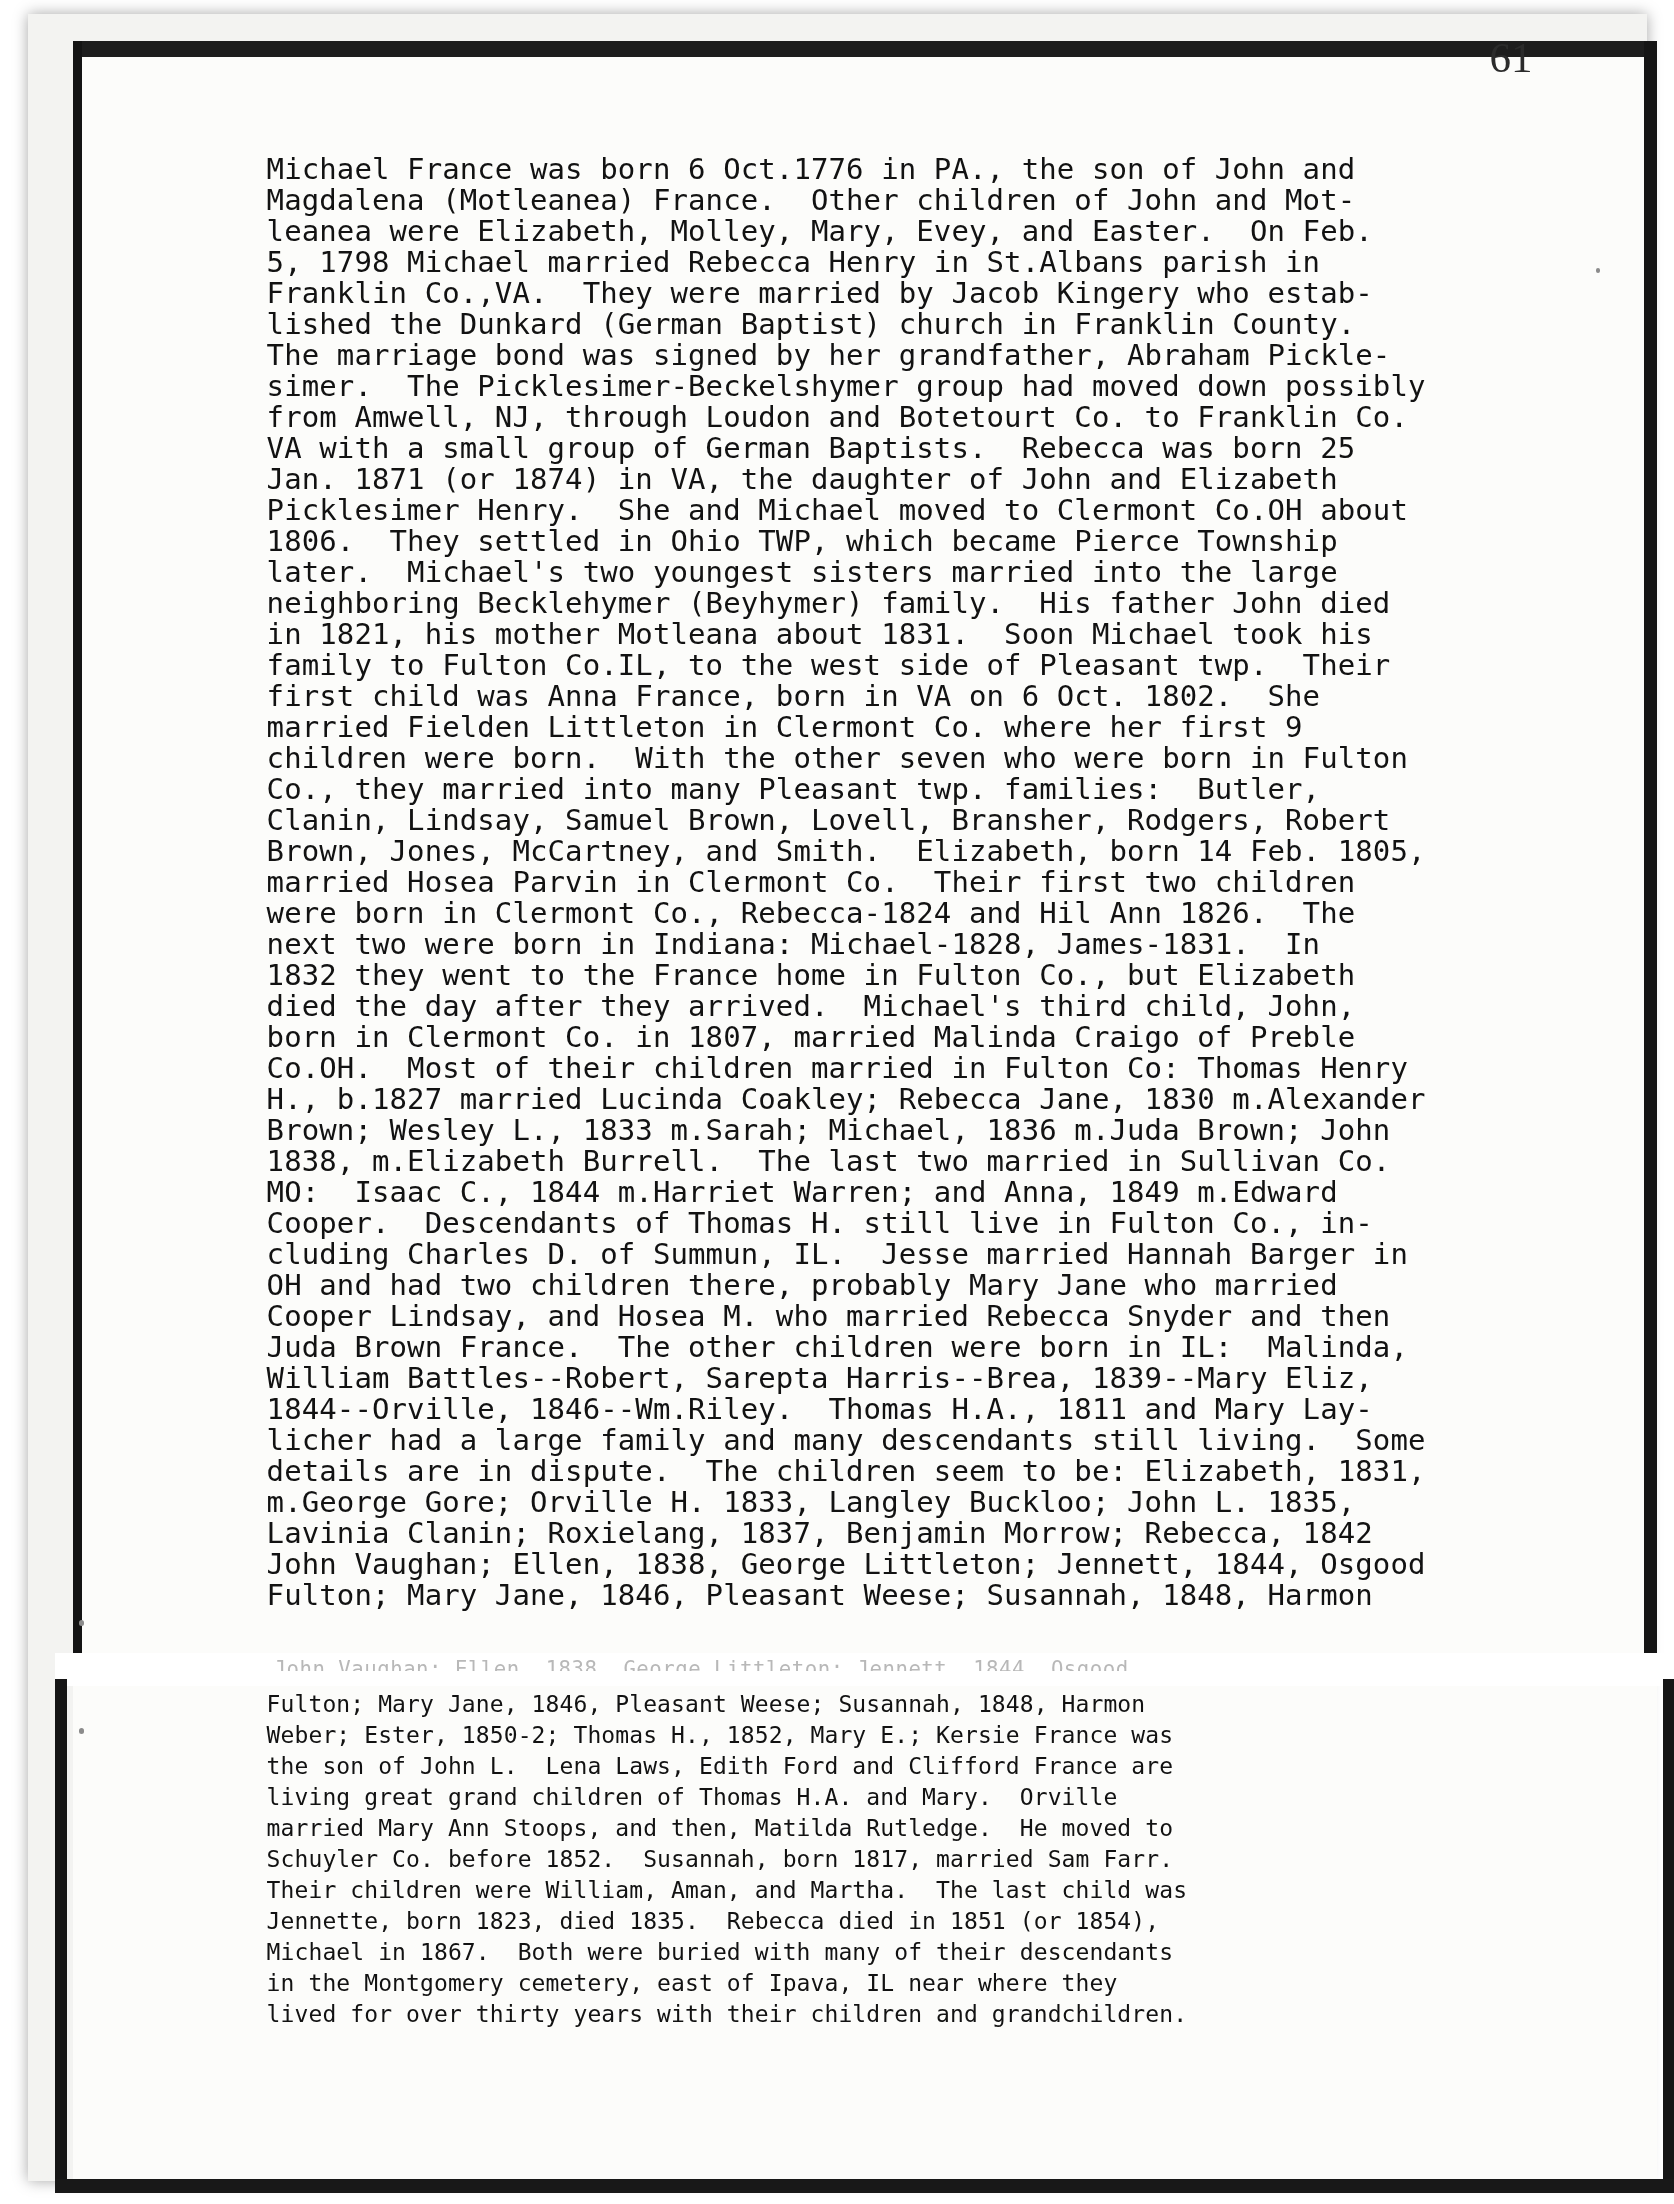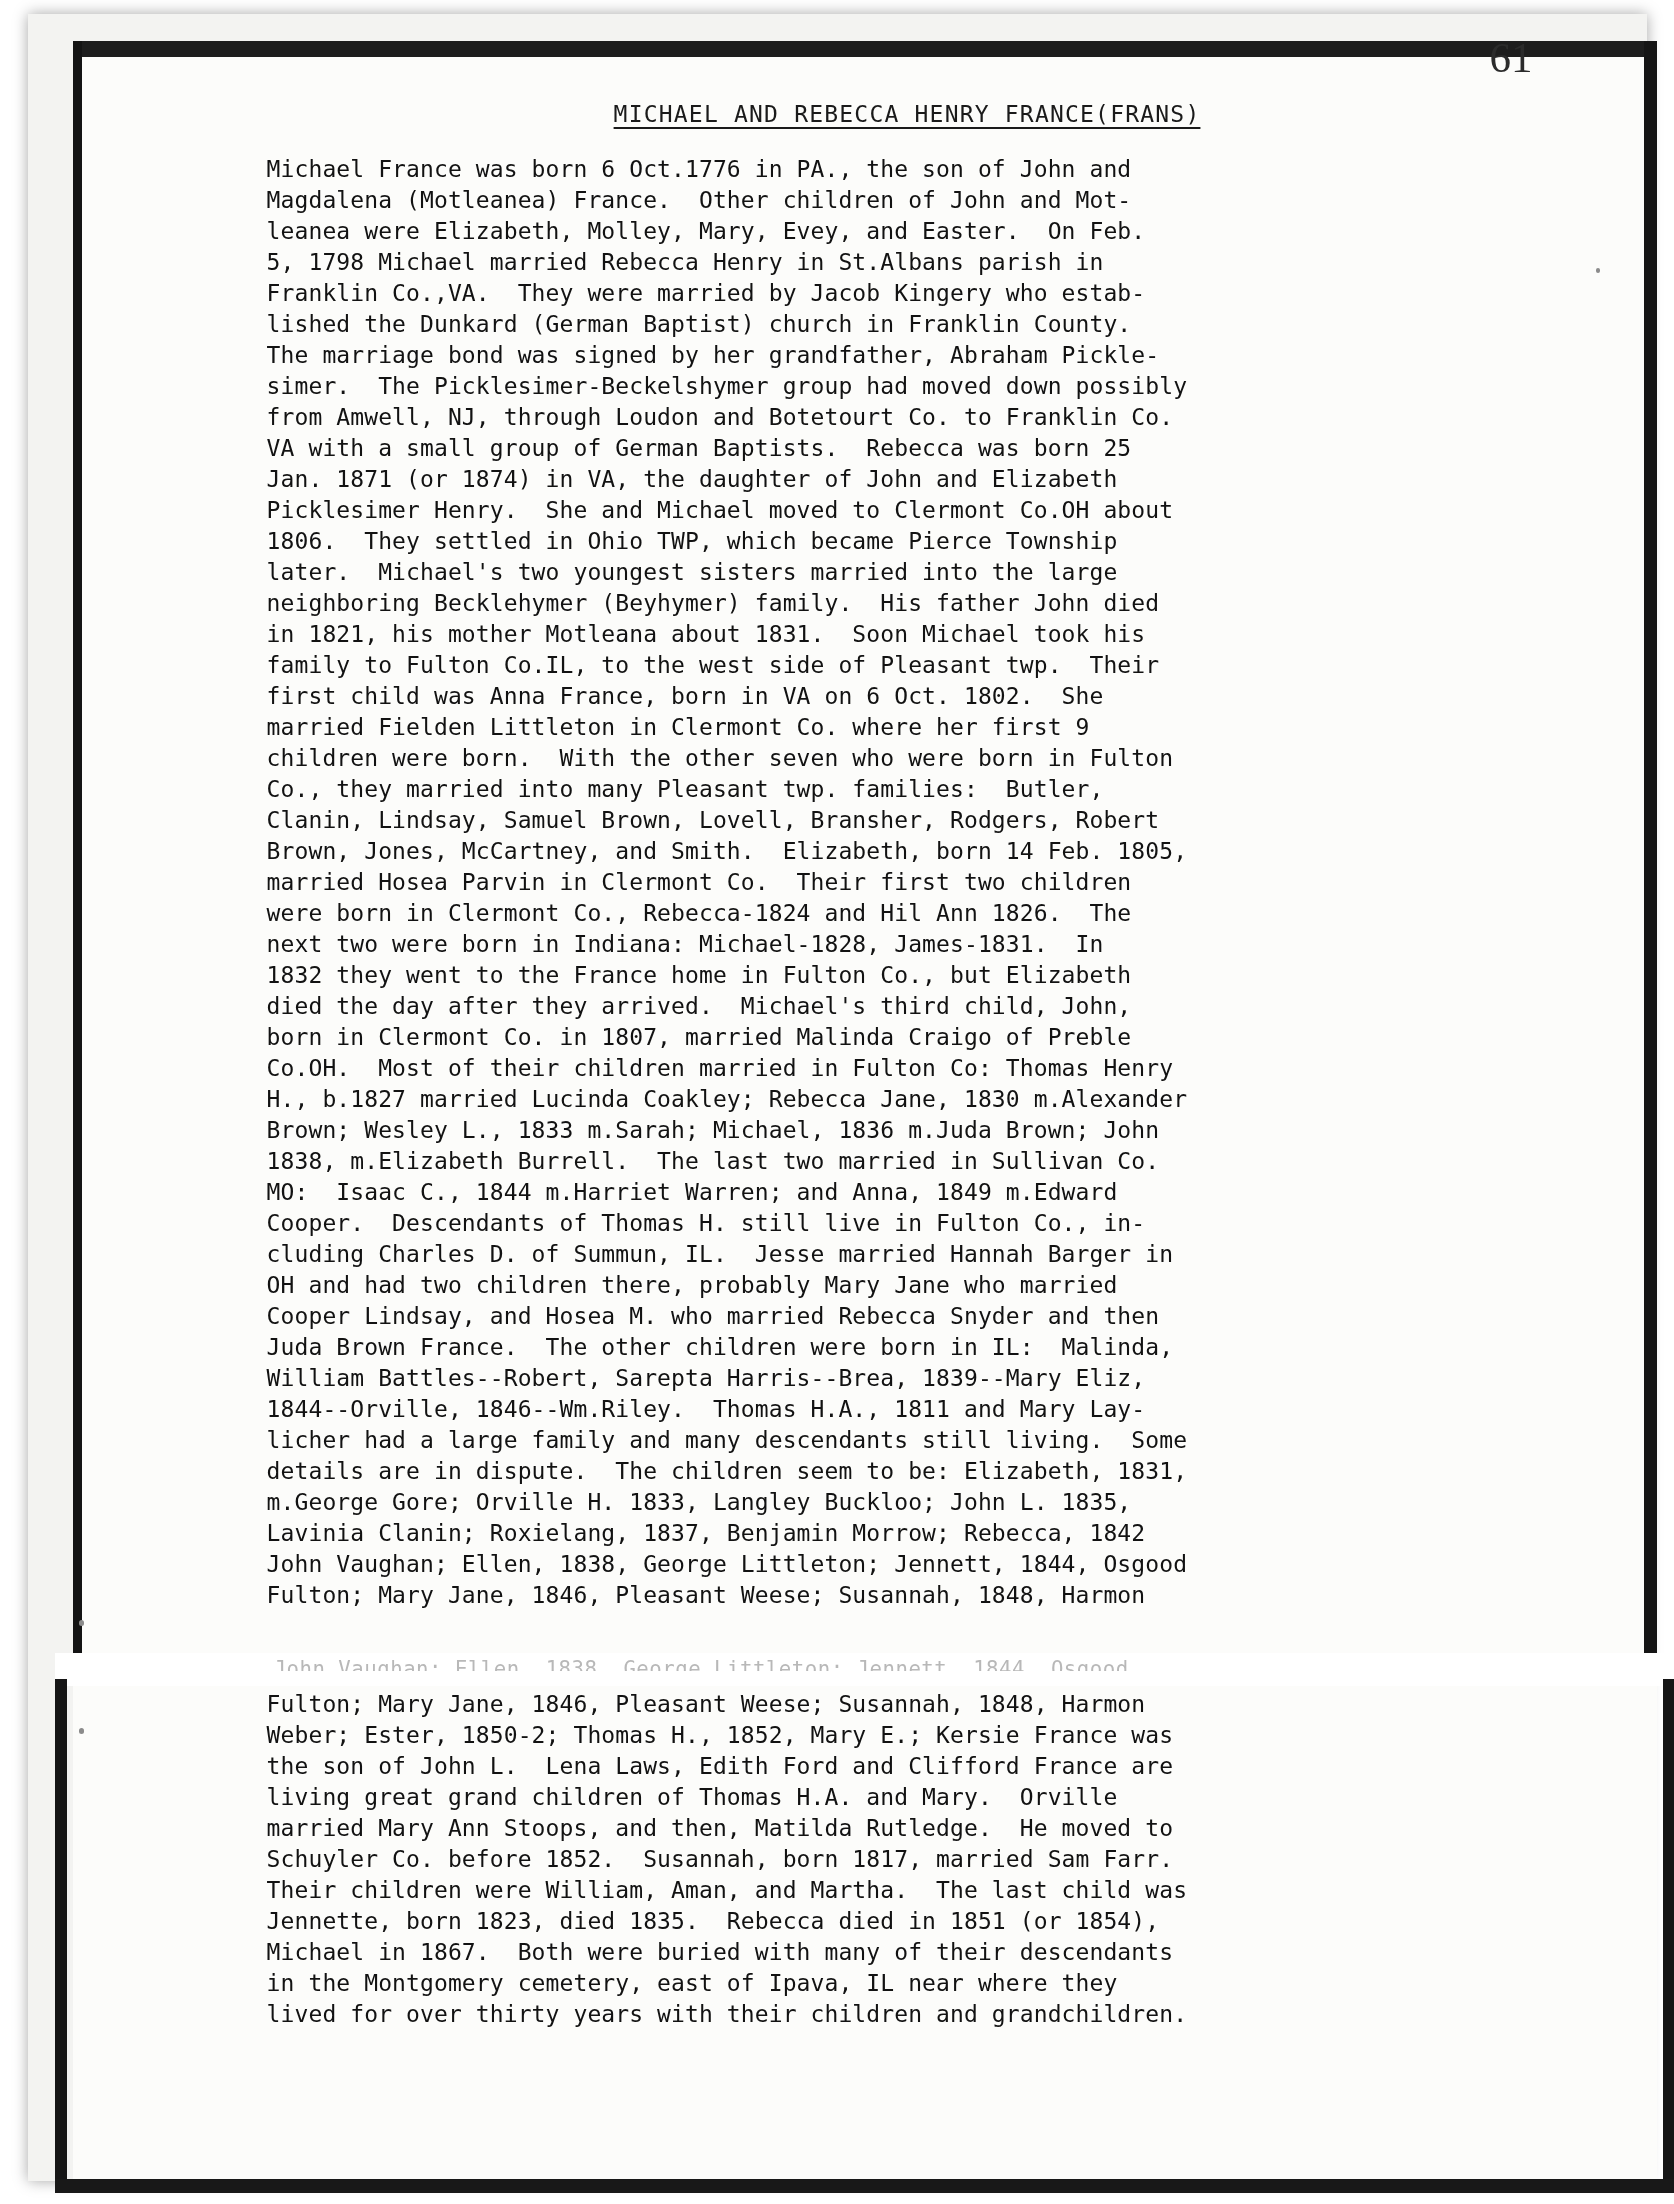--- a/index.html
+++ b/index.html
@@ -128,21 +128,21 @@
     text-decoration: underline;
     text-underline-offset: 4.9px;
     white-space: nowrap;
   }
 
   .body-text {
     position: absolute;
     left: 239px;
     top: 140px;
     width: 1281px;
-    font-size: 23px;
+    font-size: 29px;
     line-height: 31px;
     letter-spacing: 0.1px;
     color: #121212;
     white-space: pre-wrap;
   }
 
   .body-text-2 {
     position: absolute;
     left: 239px;
     top: 1675px;
@@ -175,21 +175,20 @@
 
   <div class="seam"></div>
   <div class="seam-ghost">John Vaughan; Ellen, 1838, George Littleton; Jennett, 1844, Osgood</div>
 
   <div class="scan-edge-left2"></div>
   <div class="scan-edge-right2"></div>
   <div class="scan-edge-bottom2"></div>
 
   <div class="page-number">61</div>
 
-  <div class="doc-title">MICHAEL AND REBECCA HENRY FRANCE(FRANS)</div>
 
   <div class="body-text">Michael France was born 6 Oct.1776 in PA., the son of John and
 Magdalena (Motleanea) France.  Other children of John and Mot-
 leanea were Elizabeth, Molley, Mary, Evey, and Easter.  On Feb.
 5, 1798 Michael married Rebecca Henry in St.Albans parish in
 Franklin Co.,VA.  They were married by Jacob Kingery who estab-
 lished the Dunkard (German Baptist) church in Franklin County.
 The marriage bond was signed by her grandfather, Abraham Pickle-
 simer.  The Picklesimer-Beckelshymer group had moved down possibly
 from Amwell, NJ, through Loudon and Botetourt Co. to Franklin Co.

